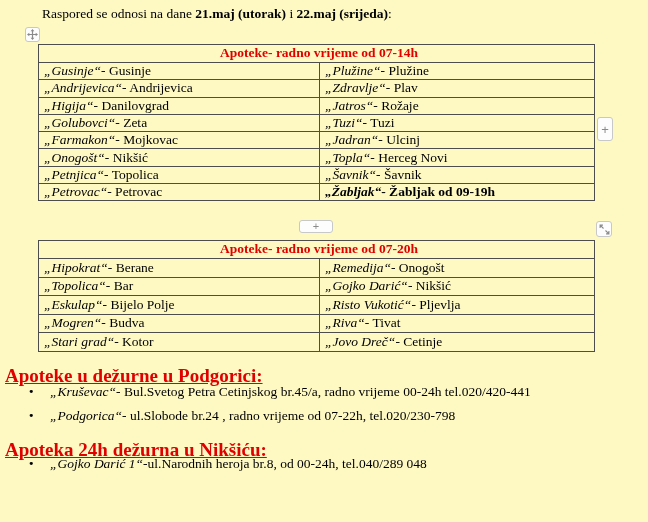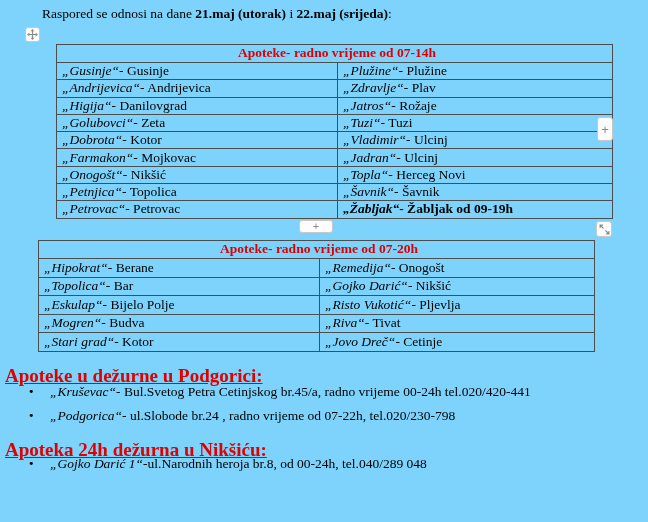--- a/index.html
+++ b/index.html
@@ -1,27 +1,27 @@
 <!DOCTYPE html>
 <html><head>
 <meta charset="utf-8">
 <style>
   html,body{margin:0;padding:0;background:#fff;}
   .page{
-    position:relative;width:648px;height:522px;background:#7dd3fc;
+    position:relative;width:648px;height:522px;background:#fef9c3;
     font-family:"Liberation Serif", serif;color:#000;overflow:hidden;
   }
   .title{position:absolute;left:42px;top:6px;font-size:13.5px;white-space:nowrap;}
   .title b{font-weight:bold;}
 
   table.doc-table{
     position:absolute;left:38px;border-collapse:collapse;table-layout:fixed;
     width:556px;font-size:13.5px;
   }
-  #table1{top:44px;margin-left:18px;}
+  #table1{top:44px;}
   #table2{top:240px;}
   table.doc-table td{
     border:1px solid #4d4d4d;padding:0 0 0 5px;vertical-align:middle;
     line-height:1.05;overflow:hidden;white-space:nowrap;
   }
   #table1 td{height:16.3px;}
   #table2 td{height:17.6px;}
   td.hdr-cell{
     text-align:center;font-weight:bold;color:#e00000;height:17px !important;
     padding:0;font-size:13.5px;
@@ -92,24 +92,20 @@
         <tr>
           <td><span class="pname">„Higija“</span><span>- Danilovgrad</span></td>
           <td><span class="pname">„Jatros“</span><span>- Rožaje</span></td>
         </tr>
 
         <tr>
           <td><span class="pname">„Golubovci“</span><span>- Zeta</span></td>
           <td><span class="pname">„Tuzi“</span><span>- Tuzi</span></td>
         </tr>
 
-        <tr>
-          <td><span class="pname">„Dobrota“</span><span>- Kotor</span></td>
-          <td><span class="pname">„Vladimir“</span><span>- Ulcinj</span></td>
-        </tr>
 
         <tr>
           <td><span class="pname">„Farmakon“</span><span>- Mojkovac</span></td>
           <td><span class="pname">„Jadran“</span><span>- Ulcinj</span></td>
         </tr>
 
         <tr>
           <td><span class="pname">„Onogošt“</span><span>- Nikšić</span></td>
           <td><span class="pname">„Topla“</span><span>- Herceg Novi</span></td>
         </tr>

